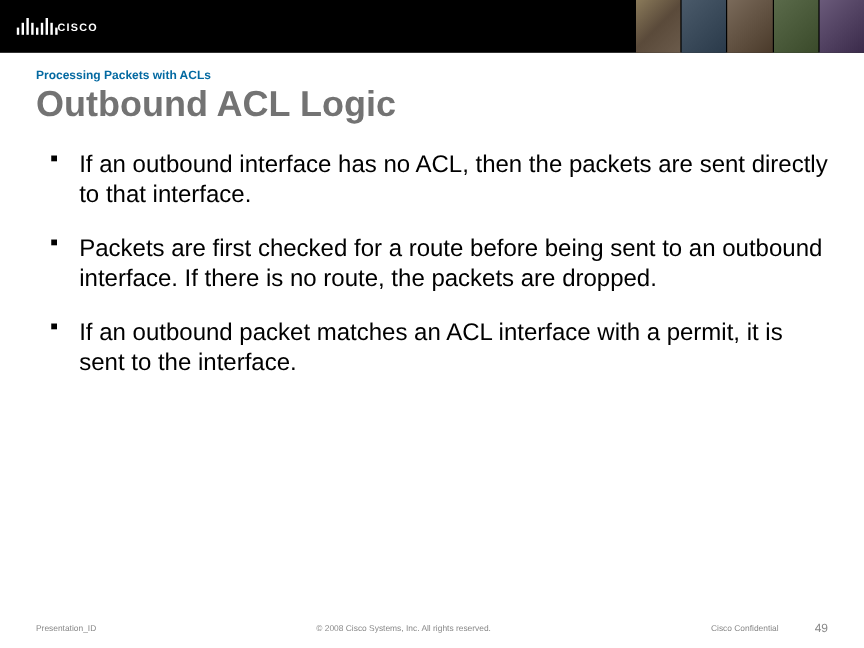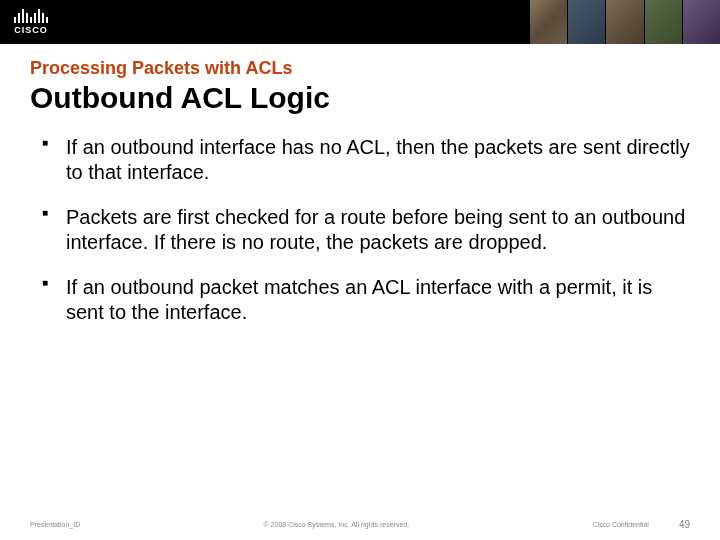--- a/index.html
+++ b/index.html
@@ -16,21 +16,21 @@
     height: 44px;
     background: #000;
     position: relative;
     display: flex;
     align-items: center;
   }
   .logo {
     margin-left: 14px;
     color: #fff;
     display: flex;
-    flex-direction: column;
+    flex-direction: row;
     align-items: center;
   }
   .logo-bars {
     display: flex;
     gap: 2px;
     align-items: flex-end;
     height: 14px;
   }
   .logo-bars span {
     width: 2px;
@@ -58,29 +58,29 @@
   }
   .photo:nth-child(2) { background: linear-gradient(135deg, #4a5a6a 0%, #2a3a4a 100%); }
   .photo:nth-child(3) { background: linear-gradient(135deg, #7a6a5a 0%, #4a3a2a 100%); }
   .photo:nth-child(4) { background: linear-gradient(135deg, #5a6a4a 0%, #3a4a2a 100%); }
   .photo:nth-child(5) { background: linear-gradient(135deg, #6a5a7a 0%, #3a2a4a 100%); }
 
   .content {
     padding: 14px 30px 0 30px;
   }
   .section-label {
-    font-size: 18px;
+    font-size: 10px;
     font-weight: bold;
-    color: #c2410c;
+    color: #0369a1;
     margin-bottom: 2px;
   }
   .title {
     font-size: 30px;
     font-weight: bold;
-    color: #000000;
+    color: #737373;
     margin-bottom: 20px;
   }
   .bullets {
     list-style: none;
     padding-left: 28px;
   }
   .bullets li {
     position: relative;
     font-size: 20px;
     line-height: 1.25;

